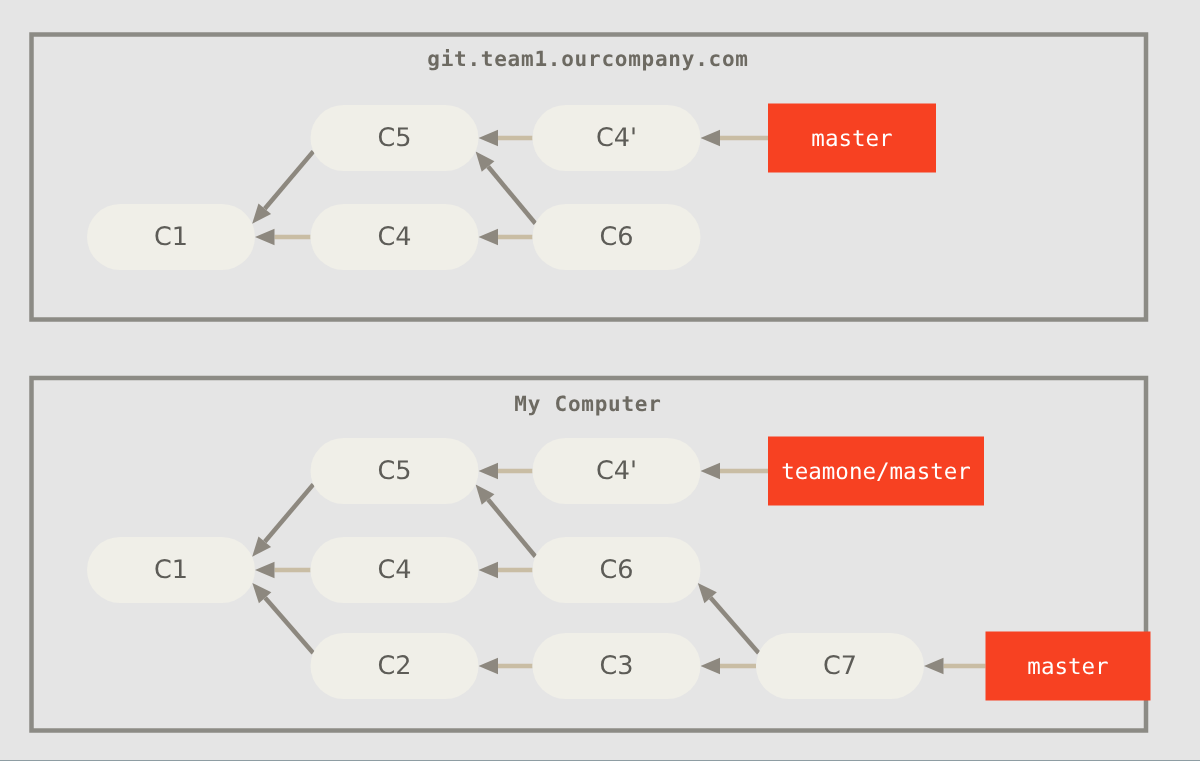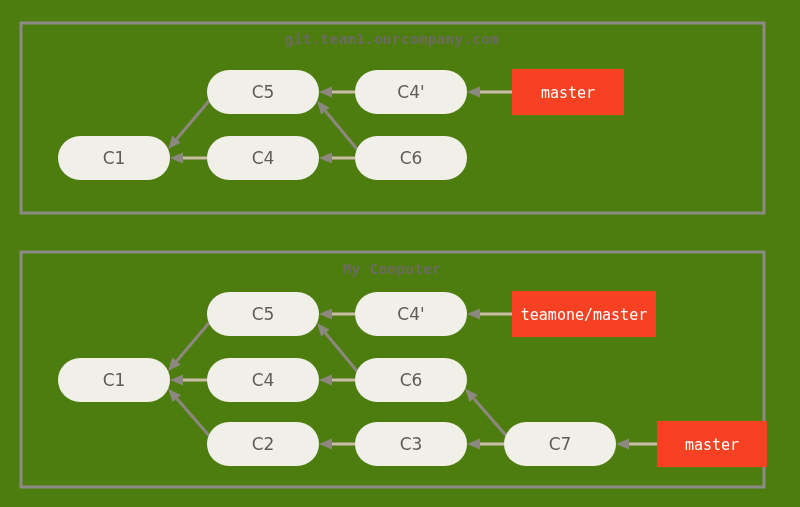--- a/index.html
+++ b/index.html
@@ -10,21 +10,21 @@
   body {
     width: 800px;
     height: 507px;
     overflow: hidden;
     font-family: "DejaVu Sans Mono", monospace;
   }
   #stage {
     position: relative;
     width: 800px;
     height: 507px;
-    background: #4d7c0f;
+    background: #e5e5e5;
   }
   svg.diagram {
     display: block;
     width: 800px;
     height: 507px;
   }
   .panel-rect {
     fill: none;
     stroke: #8c8b85;
     stroke-width: 3;

